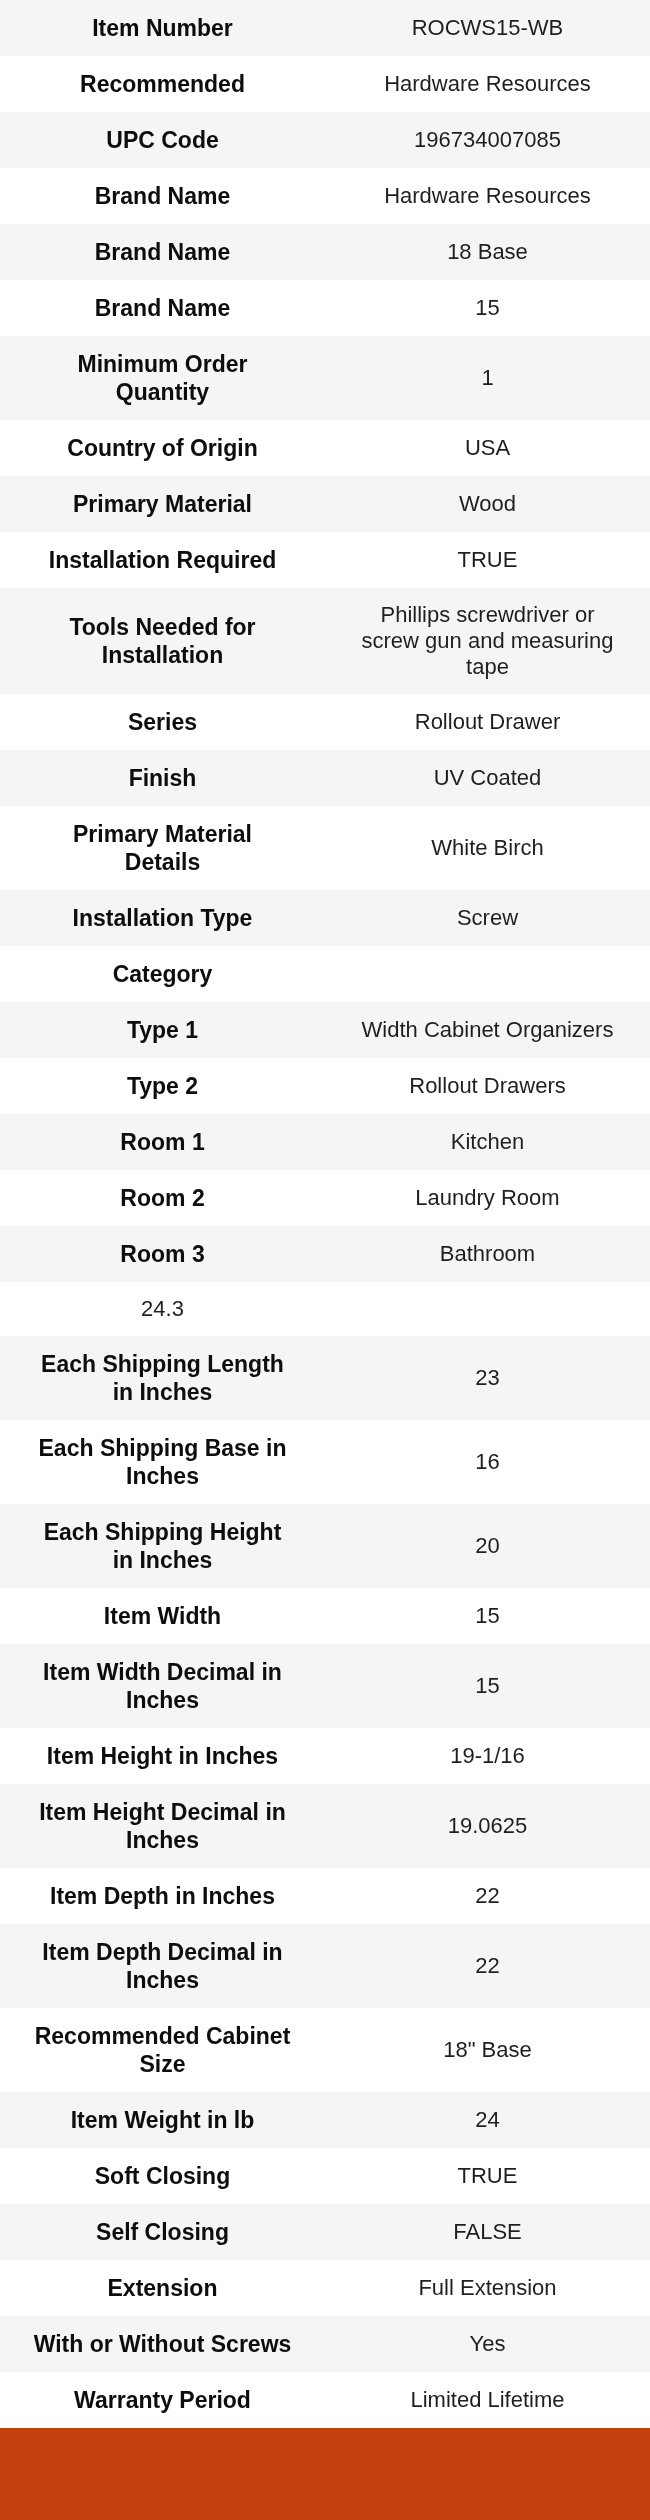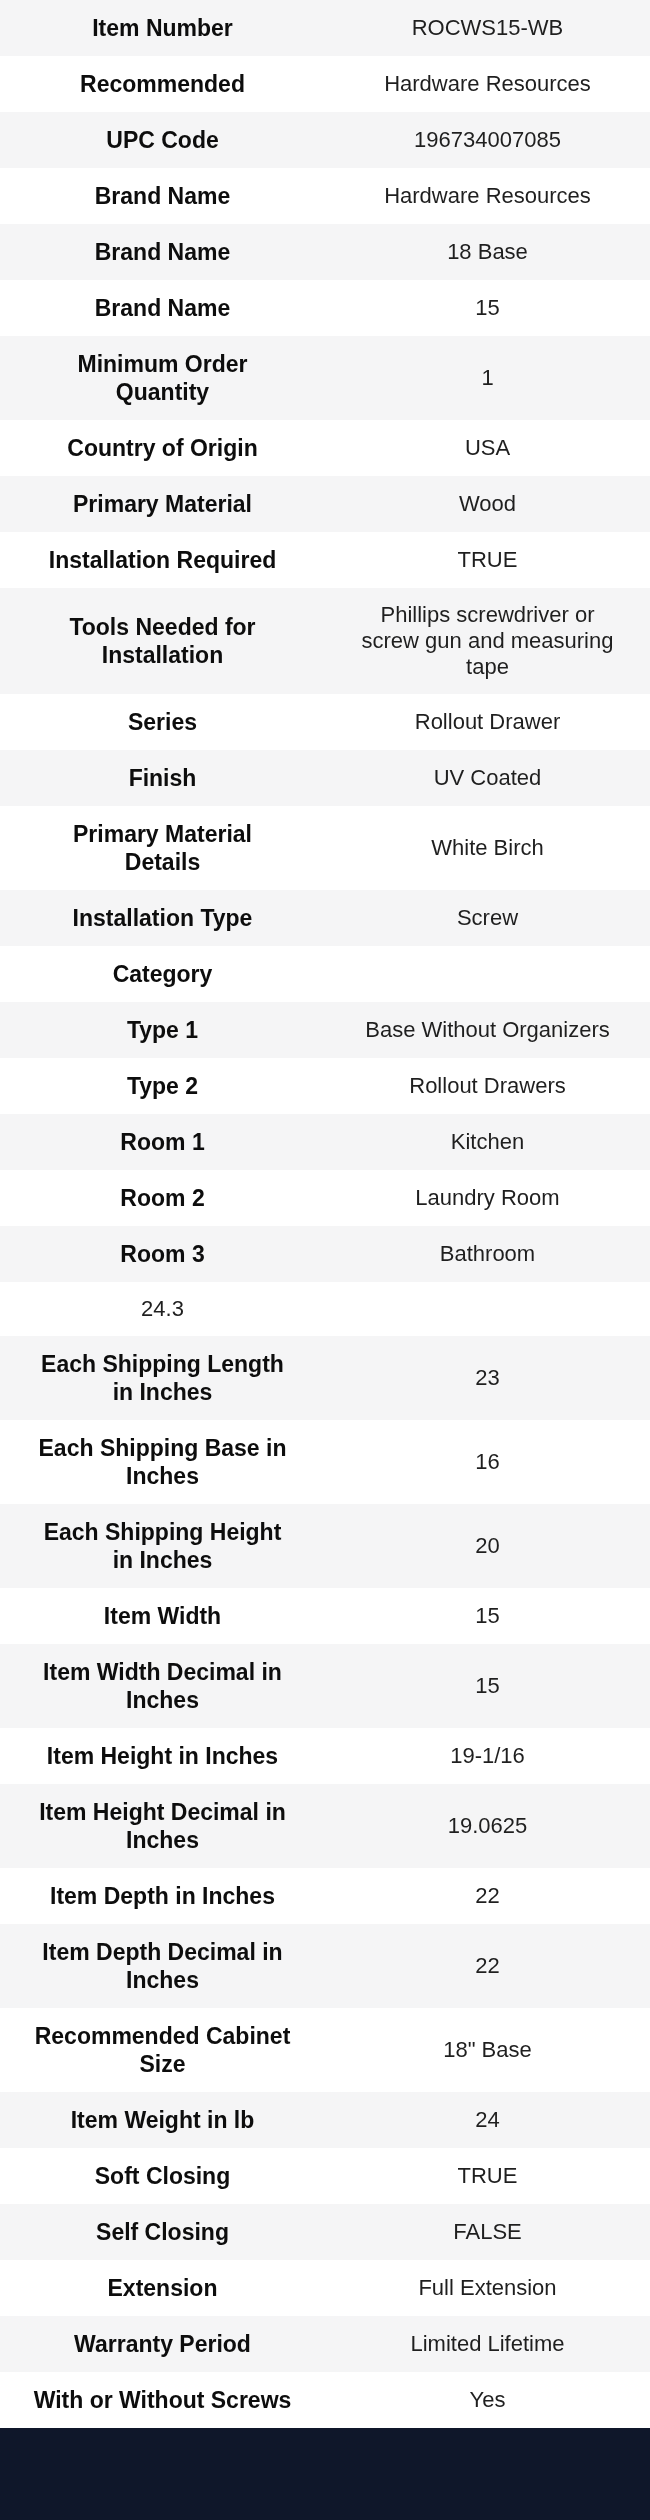--- a/index.html
+++ b/index.html
@@ -5,21 +5,21 @@
   html, body {
     margin: 0;
     padding: 0;
     width: 650px;
     background: #f5f5f6; 
     font-family: "Liberation Sans", sans-serif;
   }
   .spec-table {
     width: 650px;
     min-height: 2520px;
-    background: #0f172a;
+    background: #c2410c;
   }
   .row {
     display: flex;
     align-items: center;
     width: 650px;
   }
   .row:nth-child(odd) {
     background: var(--stripe, #f5f5f6);
   }
   .row:nth-child(even) {
@@ -112,21 +112,21 @@
     </div>
     <div class="row">
       <div class="cell label">Installation Type</div>
       <div class="cell value">Screw</div>
     </div>
     <div class="row">
       <div class="cell label">Category</div>
     </div>
     <div class="row">
       <div class="cell label">Type 1</div>
-      <div class="cell value">Base Without Organizers</div>
+      <div class="cell value">Width Cabinet Organizers</div>
     </div>
     <div class="row">
       <div class="cell label">Type 2</div>
       <div class="cell value">Rollout Drawers</div>
     </div>
     <div class="row">
       <div class="cell label">Room 1</div>
       <div class="cell value">Kitchen</div>
     </div>
     <div class="row">
@@ -197,20 +197,20 @@
     </div>
     <div class="row">
       <div class="cell label">Self Closing</div>
       <div class="cell value">FALSE</div>
     </div>
     <div class="row">
       <div class="cell label">Extension</div>
       <div class="cell value">Full Extension</div>
     </div>
     <div class="row">
+      <div class="cell label">With or Without Screws</div>
+      <div class="cell value">Yes</div>
+    </div>
+    <div class="row">
       <div class="cell label">Warranty Period</div>
       <div class="cell value">Limited Lifetime</div>
-    </div>
-    <div class="row">
-      <div class="cell label">With or Without Screws</div>
-      <div class="cell value">Yes</div>
     </div>
   </div>
 
 </body></html>

